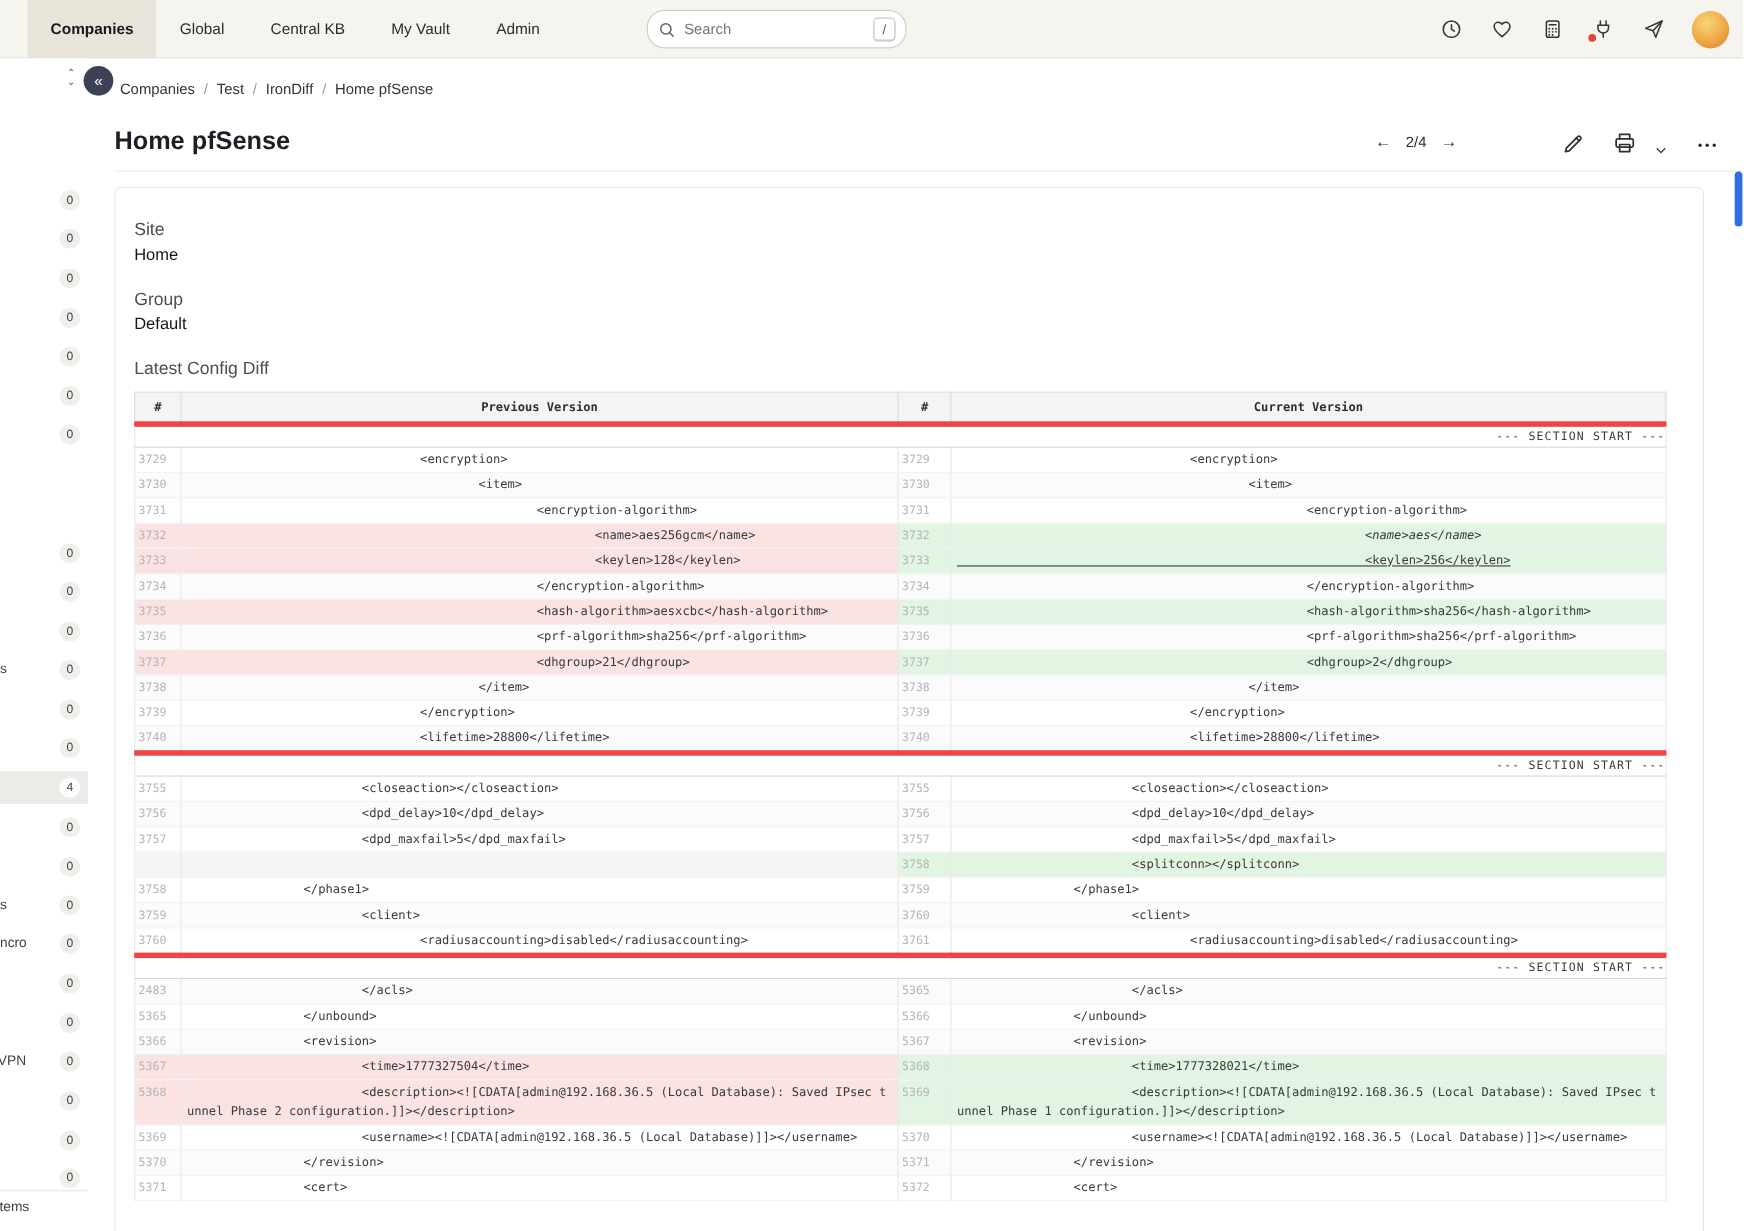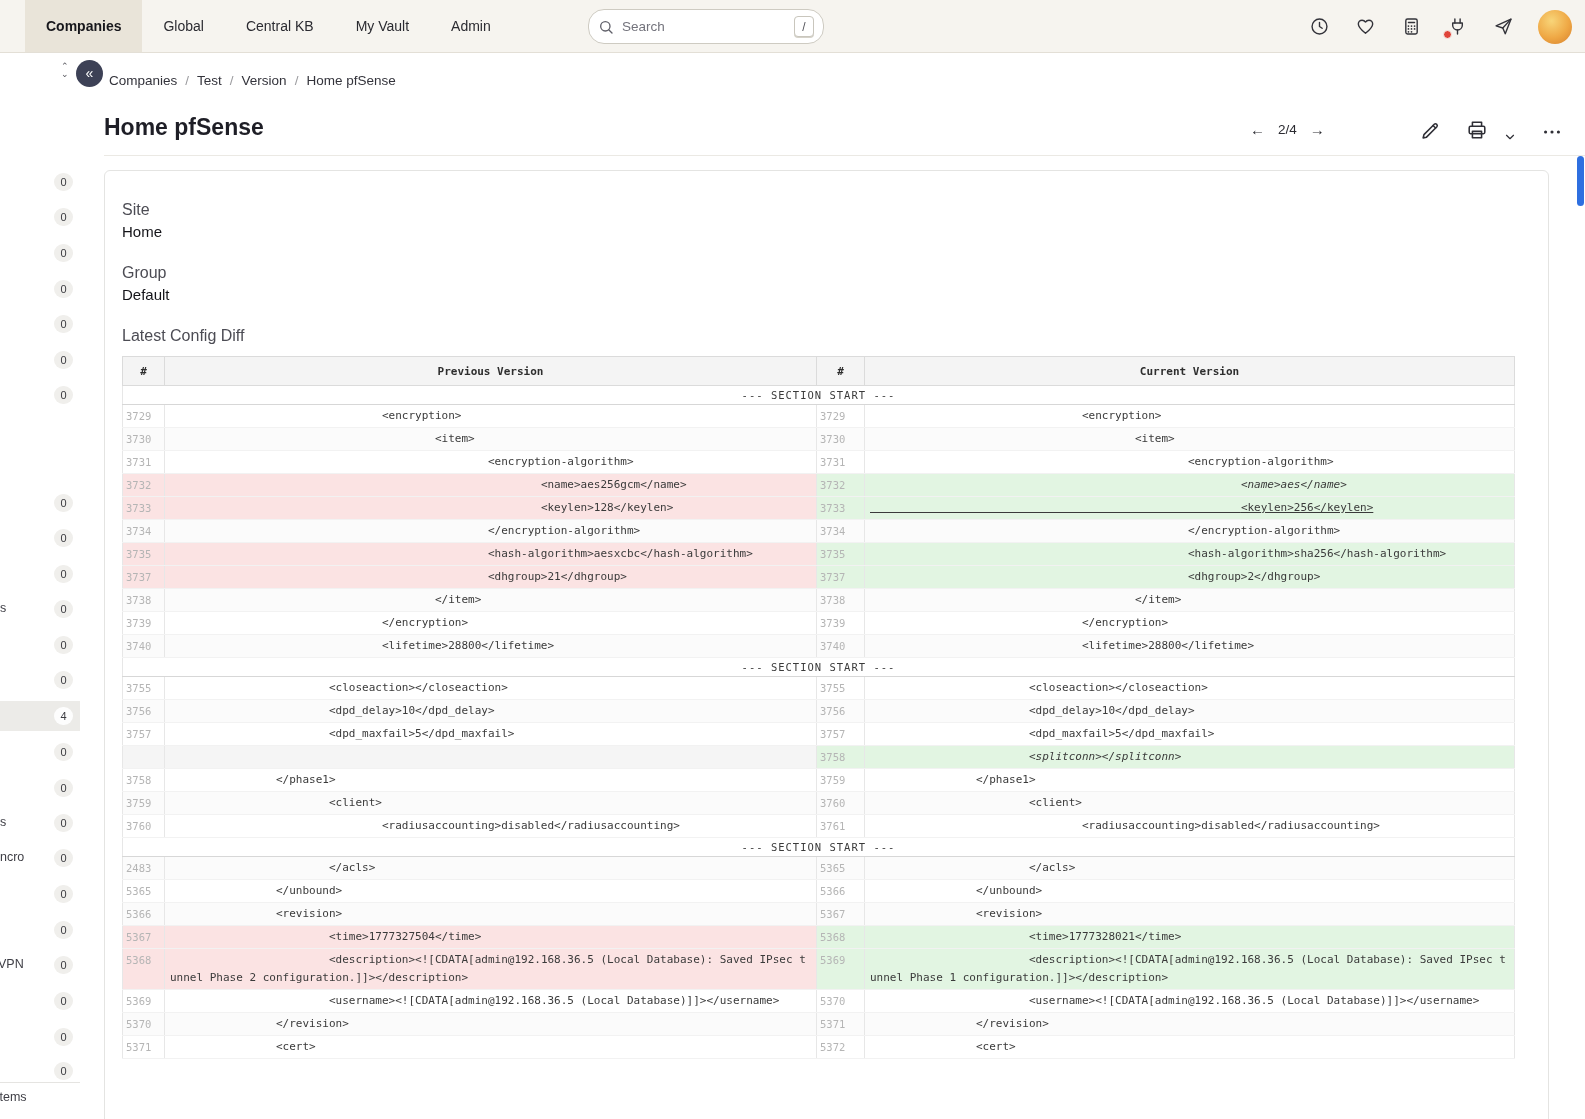--- a/index.html
+++ b/index.html
@@ -50,21 +50,21 @@
   .f-label{position:absolute;left:17px;font-size:16px;color:#4c4c54}
   .f-value{position:absolute;left:17px;font-size:15px;color:#141419}
 
   
   .diff-table{position:absolute;left:17px;top:185px;border-collapse:collapse;table-layout:fixed;width:1392px;font-family:"DejaVu Sans Mono",monospace;font-size:11px;border:1px solid #d7d7d7}
   .diff-table th{background:#f4f4f4;border:1px solid #dbdbdb;height:29px;font-size:11px;color:#2e2e2e;font-weight:bold}
   .diff-table td{border-left:1px solid #e7e7e7;border-right:1px solid #e7e7e7;border-bottom:1px solid #f2f2f2;padding:2px 5px;line-height:18px;vertical-align:top}
   .diff-table td.num{color:#b5b5b5;padding:2px 3px;font-size:10.5px}
   .diff-table td.code{color:#3a3a3a;white-space:pre-wrap;word-break:break-all}
   .diff-table tr.alt td{background:#fbfbfb}
-  .diff-table tr.section td{text-align:center;color:#3a3a3a;font-size:10.5px;letter-spacing:1px;padding:2px 0;line-height:14px;border-top:1px solid #ef4444;border-bottom:1px solid #d7d7d7;background:#fff}
+  .diff-table tr.section td{text-align:right;color:#3a3a3a;font-size:10.5px;letter-spacing:1px;padding:2px 0;line-height:14px;border-top:5px solid #ef4444;border-bottom:1px solid #d7d7d7;background:#fff}
 </style>
 </head>
 <body>
 
 <div class="topbar">
   <div class="tabs">
       <div class="tab active">Companies</div>
       <div class="tab">Global</div>
       <div class="tab">Central KB</div>
       <div class="tab">My Vault</div>
@@ -201,21 +201,21 @@
     <span>⌃</span>
     <span>⌄</span>
   </div>
 <div class="collapse-btn">«</div>
 
 <div class="breadcrumb">
     <span class="bc-item">Companies</span>
     <span class="bc-sep">/</span>
     <span class="bc-item">Test</span>
     <span class="bc-sep">/</span>
-    <span class="bc-item">Version</span>
+    <span class="bc-item">IronDiff</span>
     <span class="bc-sep">/</span>
     <span class="bc-item">Home pfSense</span>
   </div>
 <h1 class="page-title">Home pfSense</h1>
 
 <div class="pager">
   <span class="arrow">←</span>
   <span>2/4</span>
   <span class="arrow">→</span>
 </div>
@@ -310,20 +310,26 @@
           <td class="code">                                                &lt;/encryption-algorithm&gt;</td>
           <td class="num">3734</td>
           <td class="code">                                                &lt;/encryption-algorithm&gt;</td>
         </tr>
         <tr>
           <td class="num" style="background: rgb(251, 227, 227);">3735</td>
           <td class="code" style="background: rgb(251, 227, 227);">                                                &lt;hash-algorithm&gt;aesxcbc&lt;/hash-algorithm&gt;</td>
           <td class="num" style="background: rgb(226, 245, 226);">3735</td>
           <td class="code" style="background: rgb(226, 245, 226);">                                                &lt;hash-algorithm&gt;sha256&lt;/hash-algorithm&gt;</td>
         </tr>
+        <tr class="alt">
+          <td class="num">3736</td>
+          <td class="code">                                                &lt;prf-algorithm&gt;sha256&lt;/prf-algorithm&gt;</td>
+          <td class="num">3736</td>
+          <td class="code">                                                &lt;prf-algorithm&gt;sha256&lt;/prf-algorithm&gt;</td>
+        </tr>
         <tr>
           <td class="num" style="background: rgb(251, 227, 227);">3737</td>
           <td class="code" style="background: rgb(251, 227, 227);">                                                &lt;dhgroup&gt;21&lt;/dhgroup&gt;</td>
           <td class="num" style="background: rgb(226, 245, 226);">3737</td>
           <td class="code" style="background: rgb(226, 245, 226);">                                                &lt;dhgroup&gt;2&lt;/dhgroup&gt;</td>
         </tr>
         <tr class="alt">
           <td class="num">3738</td>
           <td class="code">                                        &lt;/item&gt;</td>
           <td class="num">3738</td>
@@ -359,21 +365,21 @@
         <tr>
           <td class="num">3757</td>
           <td class="code">                        &lt;dpd_maxfail&gt;5&lt;/dpd_maxfail&gt;</td>
           <td class="num">3757</td>
           <td class="code">                        &lt;dpd_maxfail&gt;5&lt;/dpd_maxfail&gt;</td>
         </tr>
         <tr class="alt">
           <td class="num" style="background: rgb(245, 245, 245);"></td>
           <td class="code" style="background: rgb(245, 245, 245);"></td>
           <td class="num" style="background: rgb(226, 245, 226);">3758</td>
-          <td class="code" style="background: rgb(226, 245, 226); font-style: italic;">                        &lt;splitconn&gt;&lt;/splitconn&gt;</td>
+          <td class="code" style="background: rgb(226, 245, 226);">                        &lt;splitconn&gt;&lt;/splitconn&gt;</td>
         </tr>
         <tr>
           <td class="num">3758</td>
           <td class="code">                &lt;/phase1&gt;</td>
           <td class="num">3759</td>
           <td class="code">                &lt;/phase1&gt;</td>
         </tr>
         <tr class="alt">
           <td class="num">3759</td>
           <td class="code">                        &lt;client&gt;</td>

